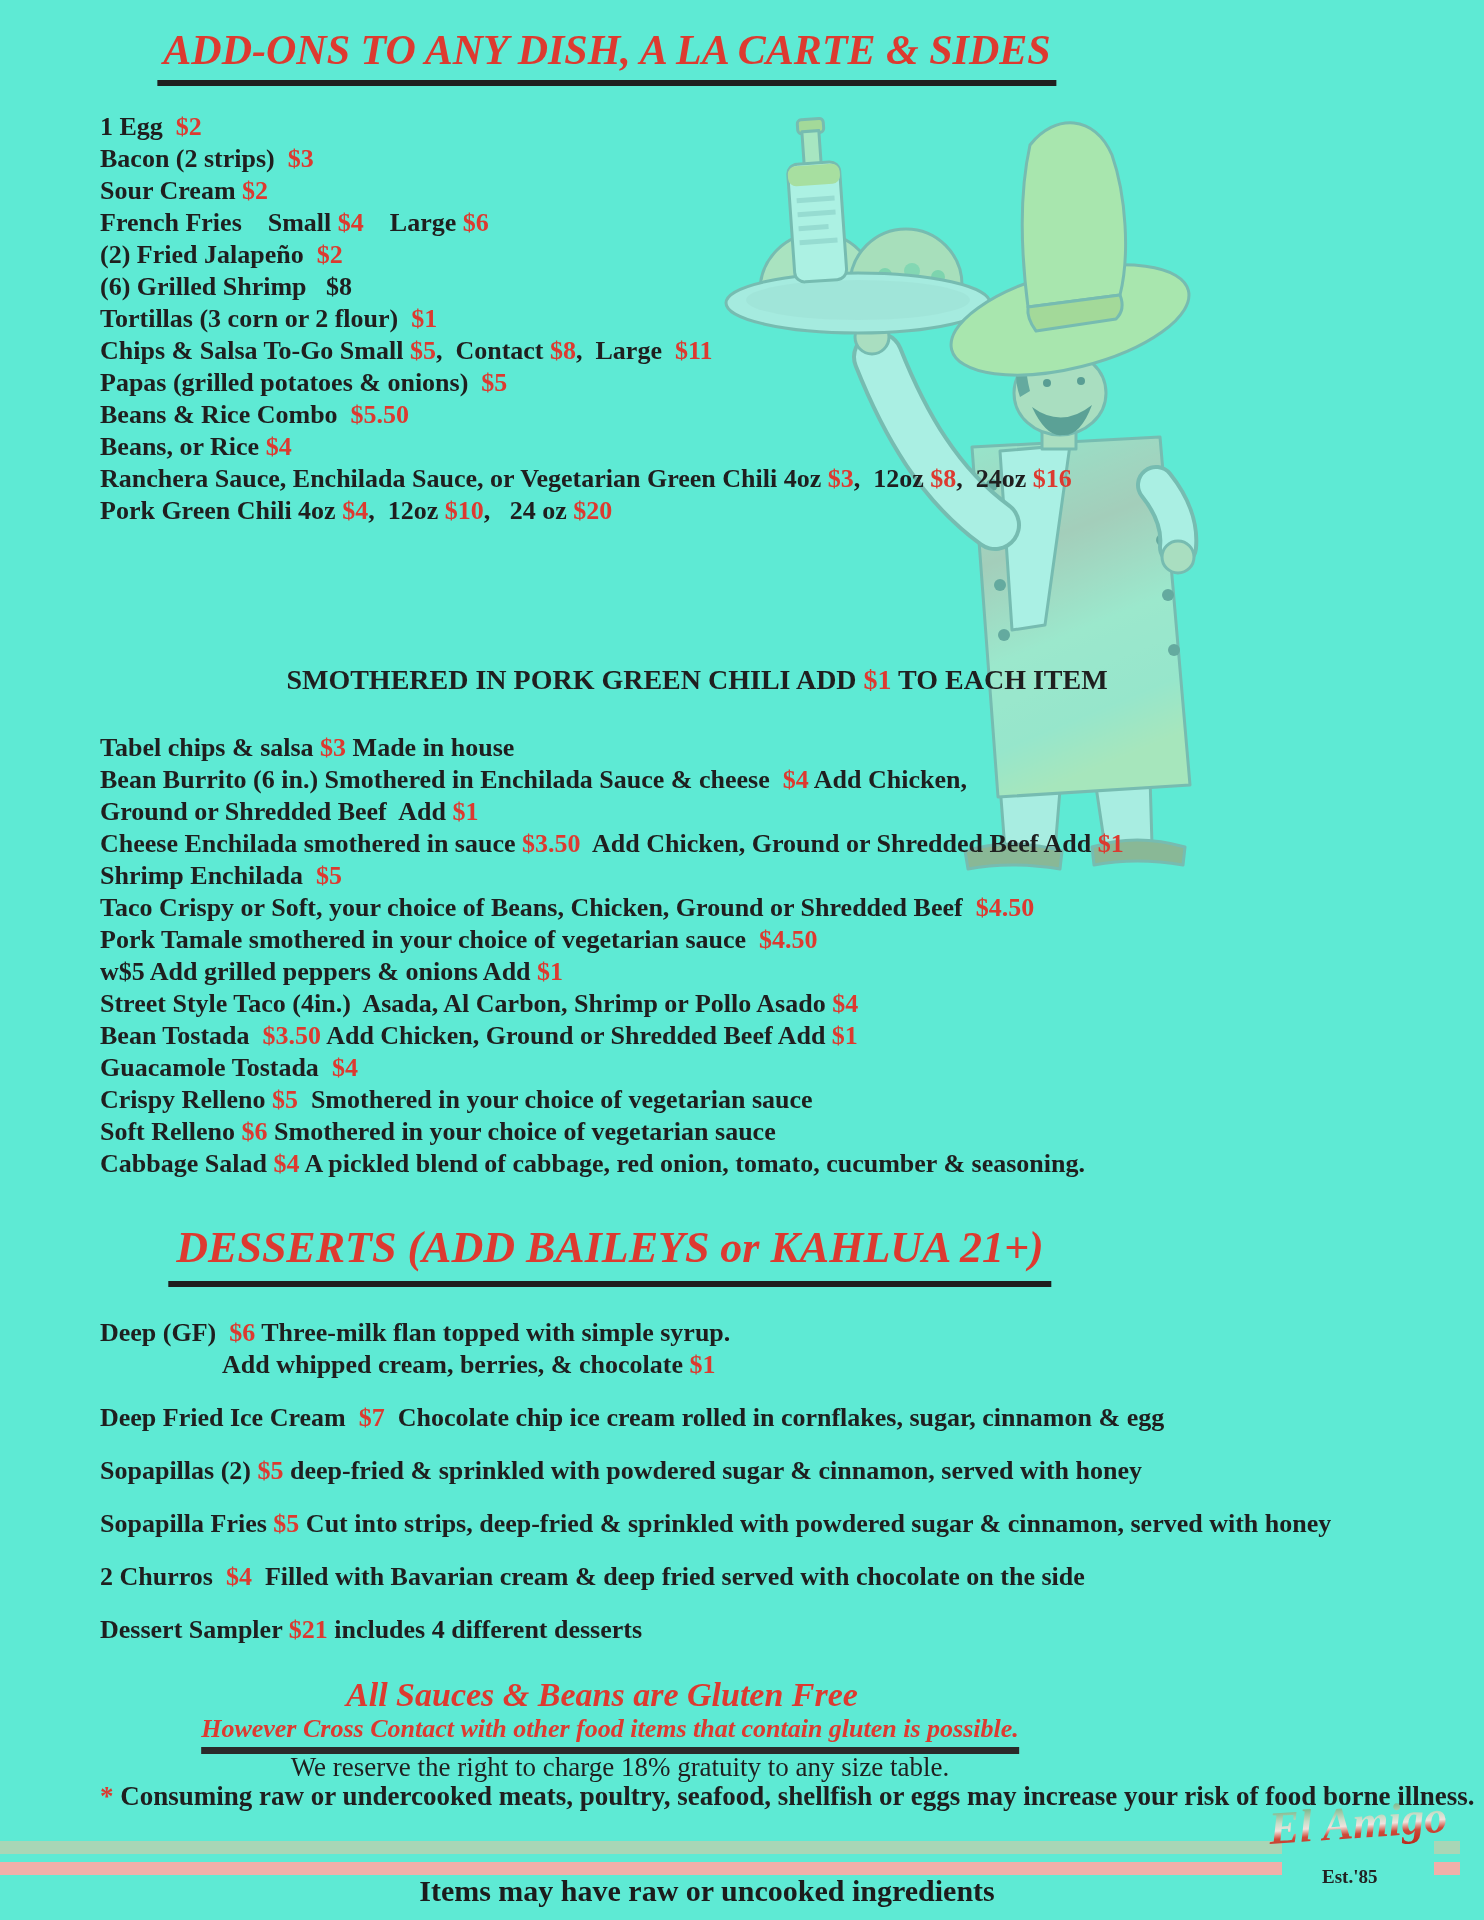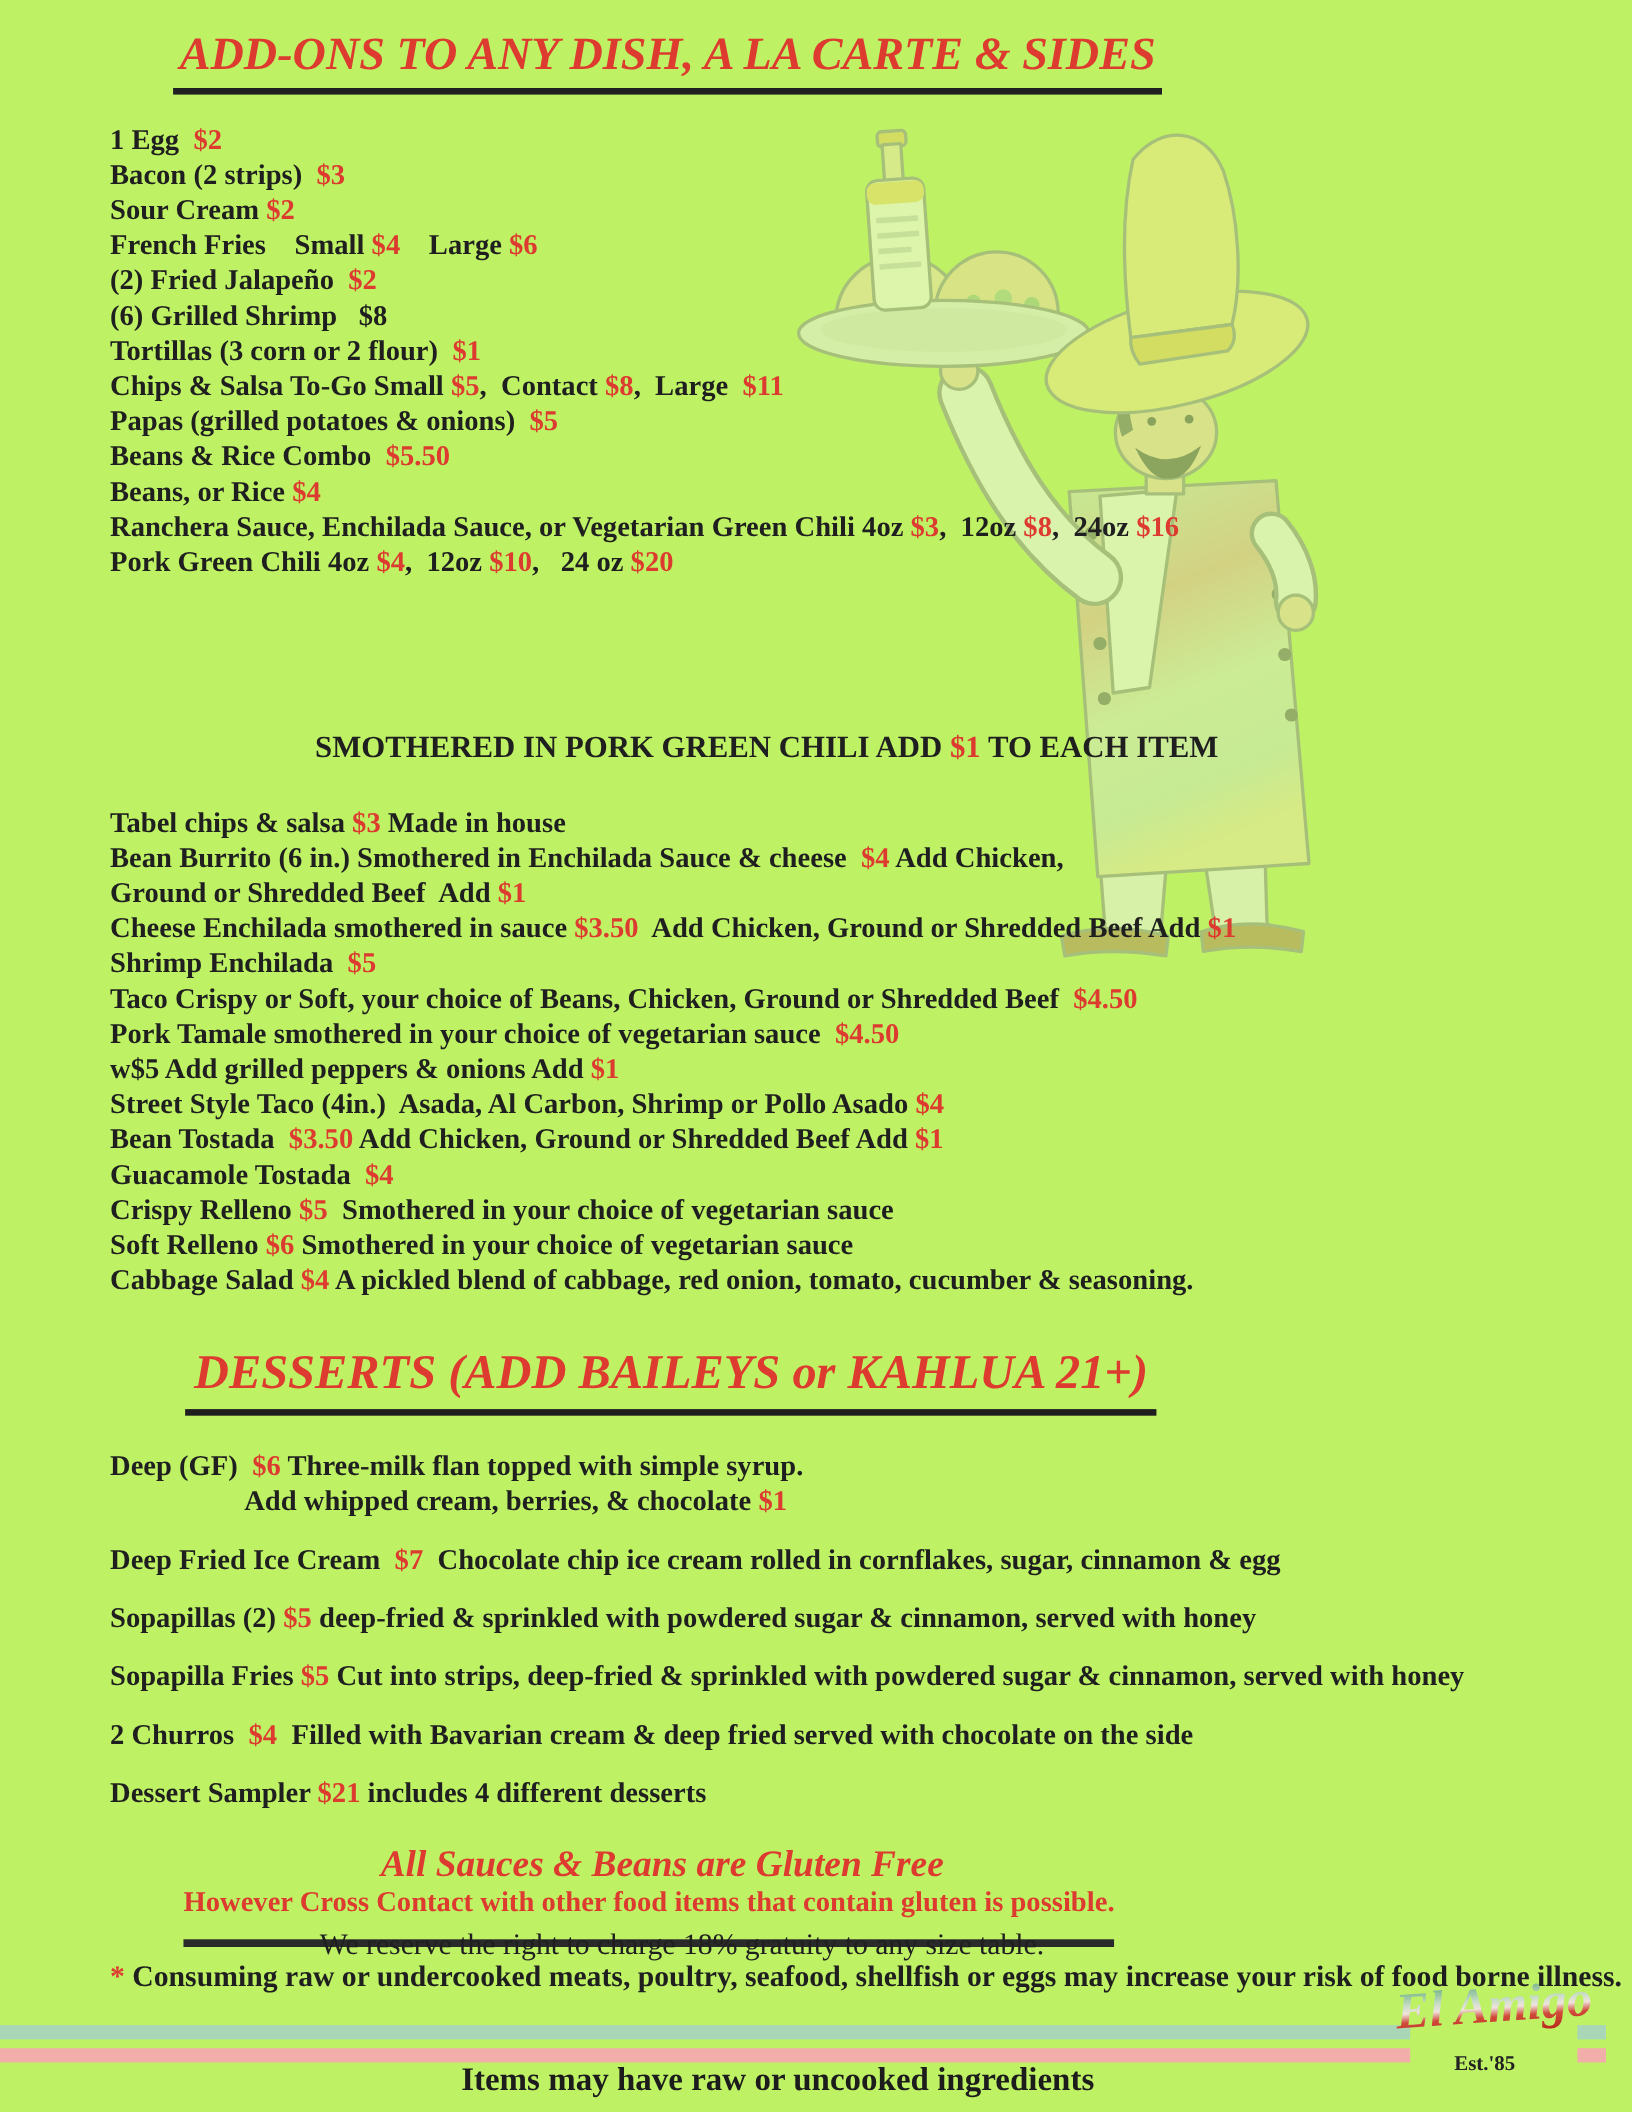--- a/index.html
+++ b/index.html
@@ -1,17 +1,17 @@
 <!DOCTYPE html>
 <html style="--accent-red: #dd3a30; --text-dark: #1f1f1f; --stripe-green: #a9d6b6; --stripe-pink: #f2afa9;"><head>
 <meta charset="utf-8">
 <style>
   *{margin:0;padding:0;box-sizing:border-box}
   html,body{background:#ffffff}
-  .page{position:relative;width:1484px;height:1920px;background:#bef264;
+  .page{position:relative;width:1484px;height:1920px;background:#5eead4;
         font-family:"Liberation Serif",serif;color:var(--text-dark,#1f1f1f);overflow:hidden}
 
   
   .mascot{position:absolute;left:600px;top:80px;width:600px;height:800px;z-index:0;opacity:.5}
 
   
   .main-title{position:absolute;left:607px;top:26px;transform:translateX(-50%);
       font-size:42px;font-weight:bold;font-style:italic;color:var(--accent-red,#dd3a30);
       border-bottom:6px solid #202020;padding:0 6px 6px;white-space:nowrap;z-index:1}
   .desserts-title{position:absolute;left:610px;top:1222px;transform:translateX(-50%);
@@ -25,23 +25,23 @@
   .smothered-heading{position:absolute;left:697px;top:664px;transform:translateX(-50%);z-index:1}
   .smothered-heading .menu-line{font-size:28px;white-space:nowrap}
   .smothered-items{position:absolute;left:100px;top:732px;z-index:1}
   .desserts{position:absolute;left:100px;top:1317px;z-index:1}
   .desserts .menu-line.gap{margin-top:21px}
   .desserts .menu-line.indent{padding-left:122px}
 
   
   .gluten-title{position:absolute;left:602px;top:1676px;transform:translateX(-50%);
       font-size:34px;font-weight:bold;font-style:italic;color:var(--accent-red,#dd3a30);white-space:nowrap;z-index:1}
-  .gluten-sub{position:absolute;left:590px;top:1714px;transform:translateX(-50%);
-      font-size:26px;font-weight:bold;color:var(--accent-red,#dd3a30);
-      border-bottom:7px solid #2a2a2a;padding-bottom:19px;white-space:nowrap;z-index:1}
+  .gluten-sub{position:absolute;left:610px;top:1714px;transform:translateX(-50%);
+      font-size:26px;font-weight:bold;font-style:italic;color:var(--accent-red,#dd3a30);
+      border-bottom:7px solid #2a2a2a;padding-bottom:3px;white-space:nowrap;z-index:1}
   .gratuity{position:absolute;left:620px;top:1752px;transform:translateX(-50%);
       font-size:27px;white-space:nowrap;z-index:1}
   .consuming{position:absolute;left:100px;top:1780px;z-index:1}
   .consuming .menu-line{font-weight:bold;font-size:27px}
 
   .stripe{position:absolute;height:13px;z-index:1}
   .stripe-green{left:0;top:1841px;width:1282px;background:var(--stripe-green,#a9d6b6)}
   .stripe-pink{left:0;top:1862px;width:1282px;background:var(--stripe-pink,#f2afa9)}
   .stub-green{left:1434px;top:1841px;width:26px;background:var(--stripe-green,#a9d6b6)}
   .stub-pink{left:1434px;top:1862px;width:26px;background:var(--stripe-pink,#f2afa9)}

